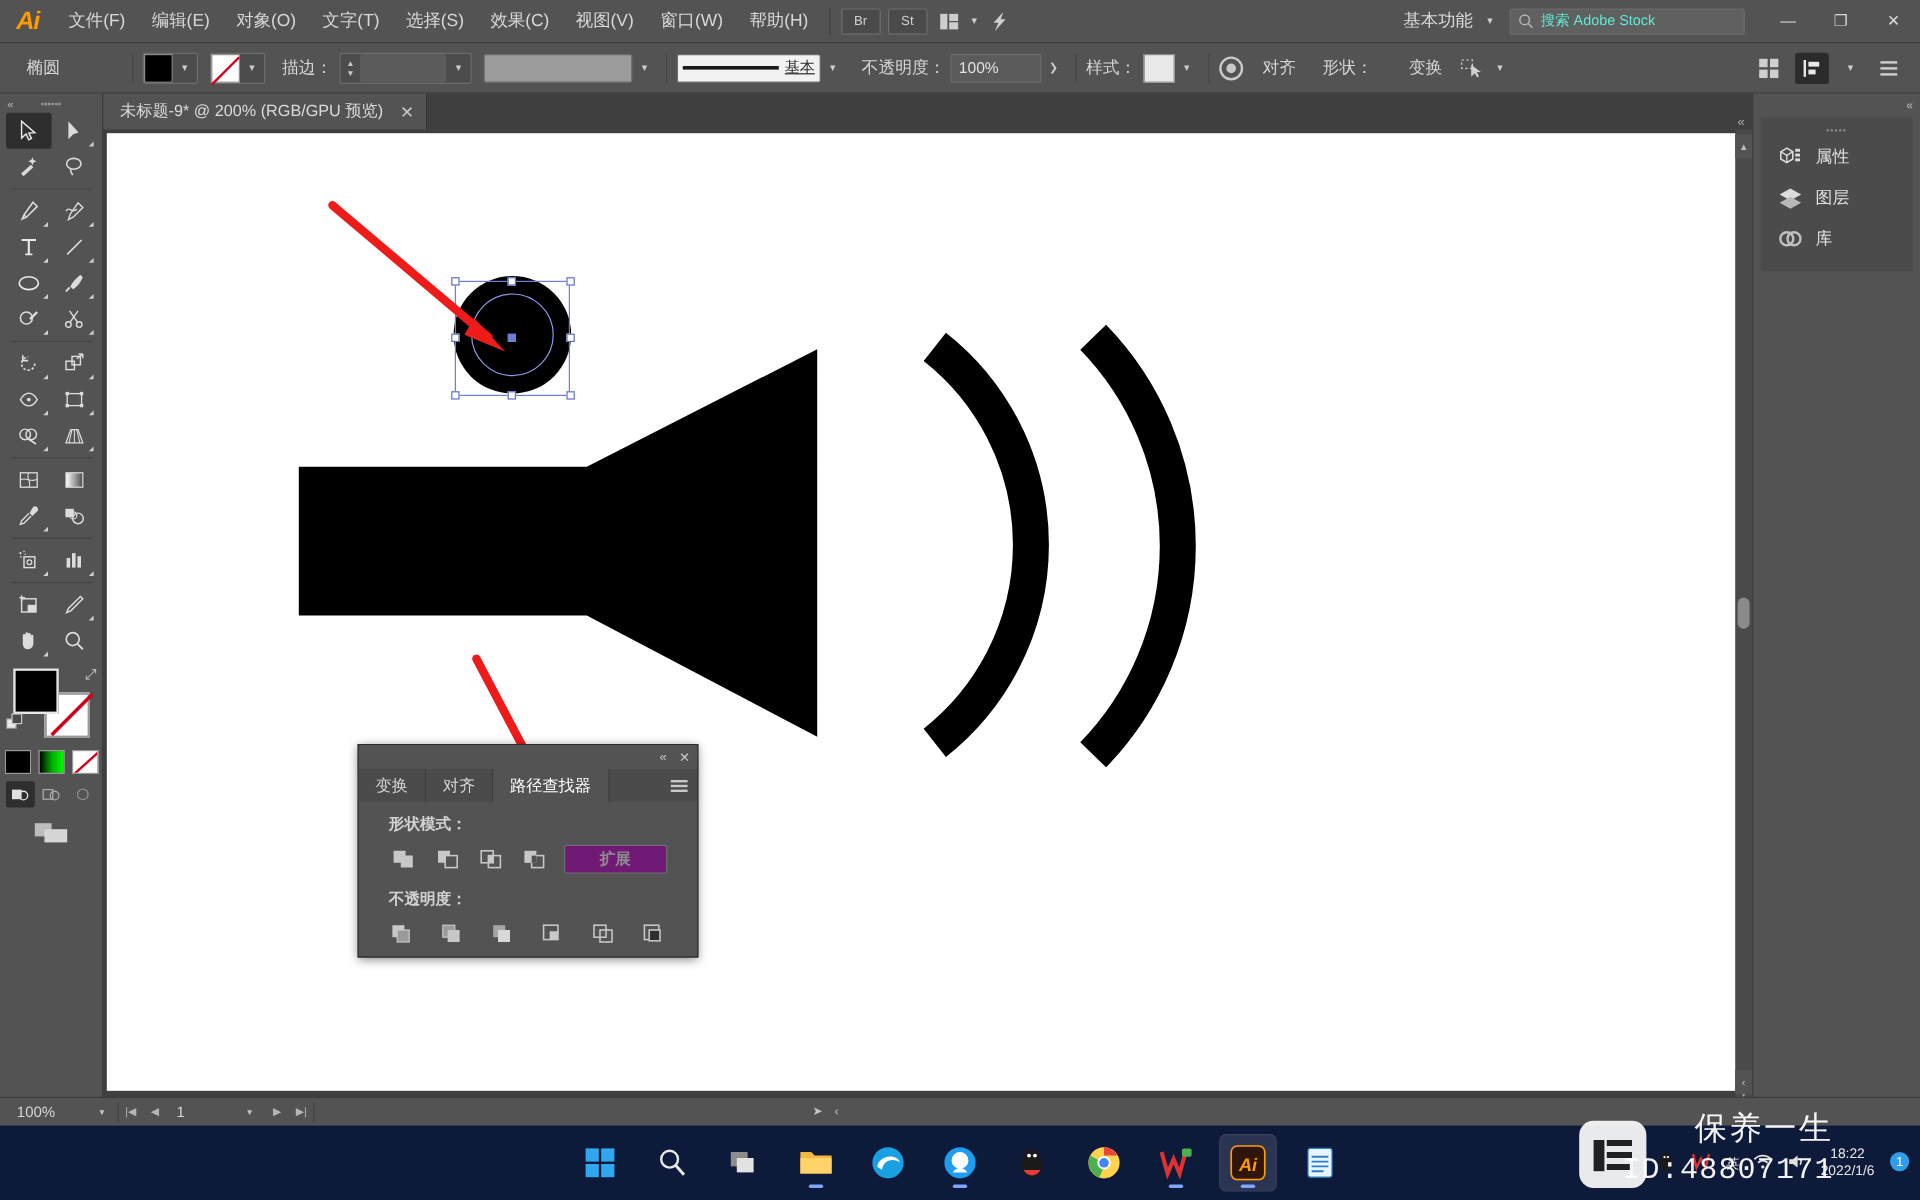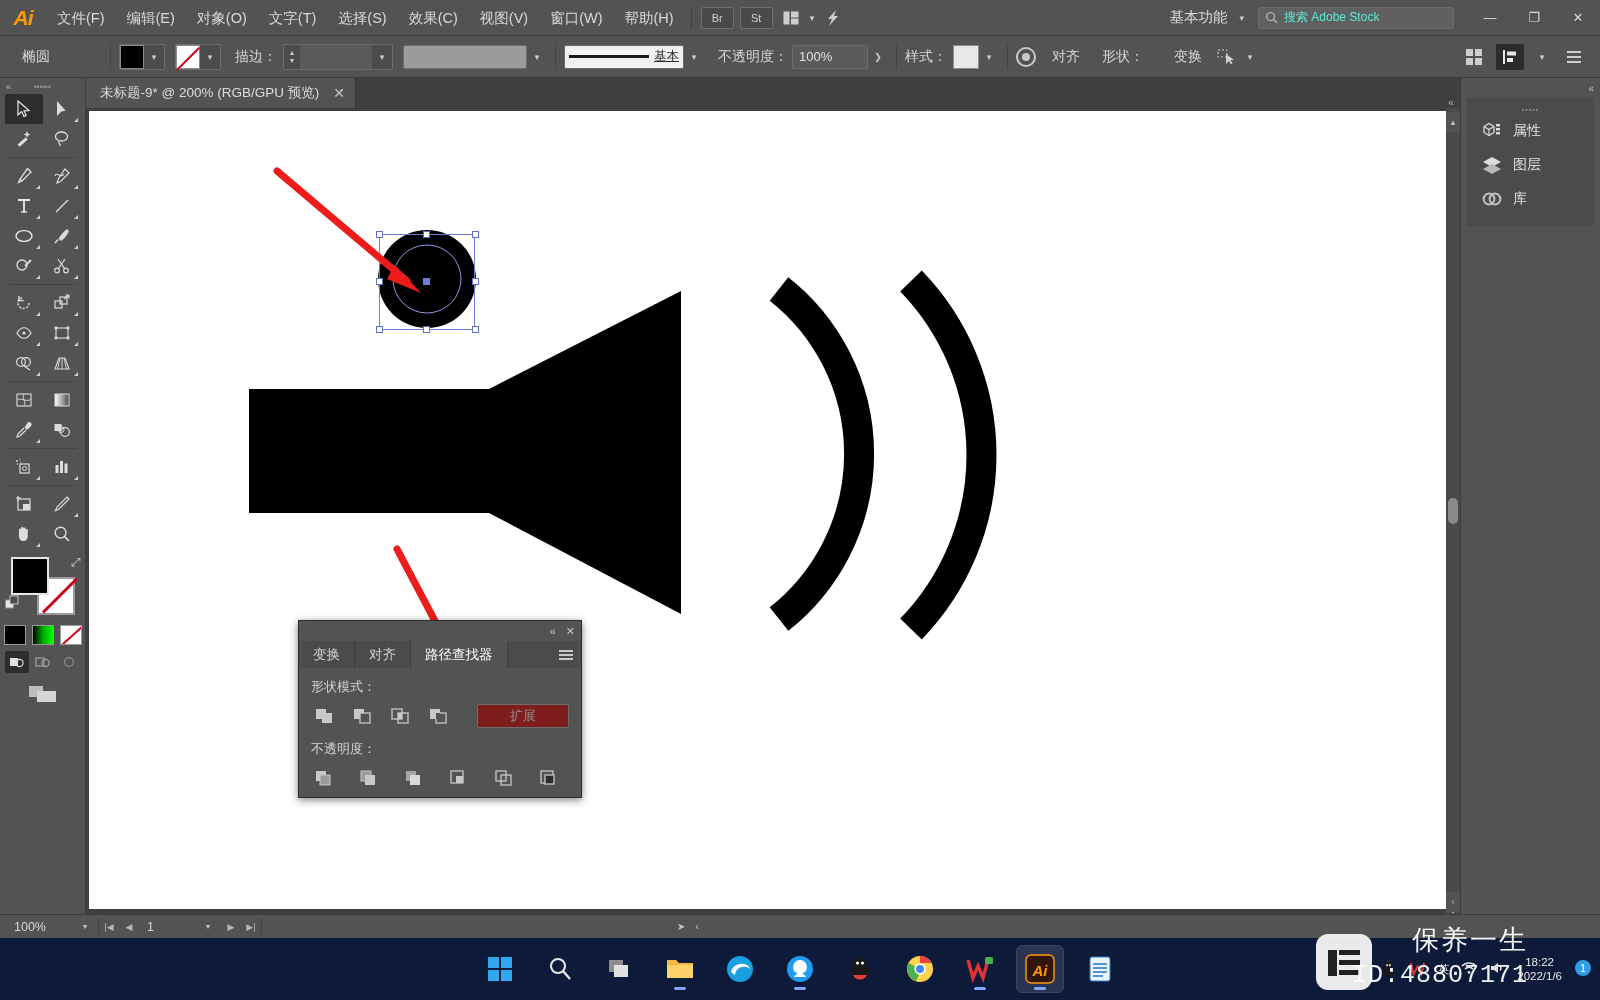--- a/index.html
+++ b/index.html
@@ -175,29 +175,29 @@
   .pf-head { height: 20px; display: flex; align-items: center; justify-content: flex-end; padding-right: 6px; background: #535353; }
   .pf-head .btn { color: #c8c8c8; font-size: 11px; margin-left: 10px; }
   .pf-tabs { display: flex; height: 27px; align-items: stretch; background: #4b4b4b; position: relative; }
   .pf-tab {
     padding: 0 14px; display: flex; align-items: center; color: #d4d4d4; font-size: 13.5px;
     background: #4b4b4b; border-right: 1px solid #3d3d3d;
   }
   .pf-tab.active { background: #535353; color: #fff; }
   .pf-menu { margin-left: auto; display:flex; align-items:center; padding: 0 8px; }
   .pf-menu i { display:block; width:14px; height:2px; background:#c8c8c8; margin:2px 0; }
-  .pf-body { padding: 10px 12px; }
+  .pf-body { padding: 10px 25px; font-weight: bold; }
   .pf-sec-label { color: #d2d2d2; font-size: 13px; margin-bottom: 8px; }
   .pf-row { display: flex; align-items: center; gap: 12px; margin-bottom: 12px; }
   .pf-btn {
     width: 26px; height: 24px; display: flex; align-items: center; justify-content: center;
     background: #535353;
   }
   .pf-expand {
-    margin-left: auto; width: 92px; height: 24px; background: #7f1d1d; border: 1px solid #6e6e6e;
+    margin-left: auto; width: 92px; height: 24px; background: #701a75; border: 1px solid #6e6e6e;
     color: #8e8e8e; font-size: 13px; display: flex; align-items: center; justify-content: center;
     border-radius: 2px;
   }
   .pf-row2 { display: flex; align-items: center; gap: 19px; }
 
   
   .rightpanel {
     position: absolute; right: 0; top: 78px; width: 140px; bottom: 62px;
     background: #535353; border-left: 1px solid #3c3c3c;
   }

